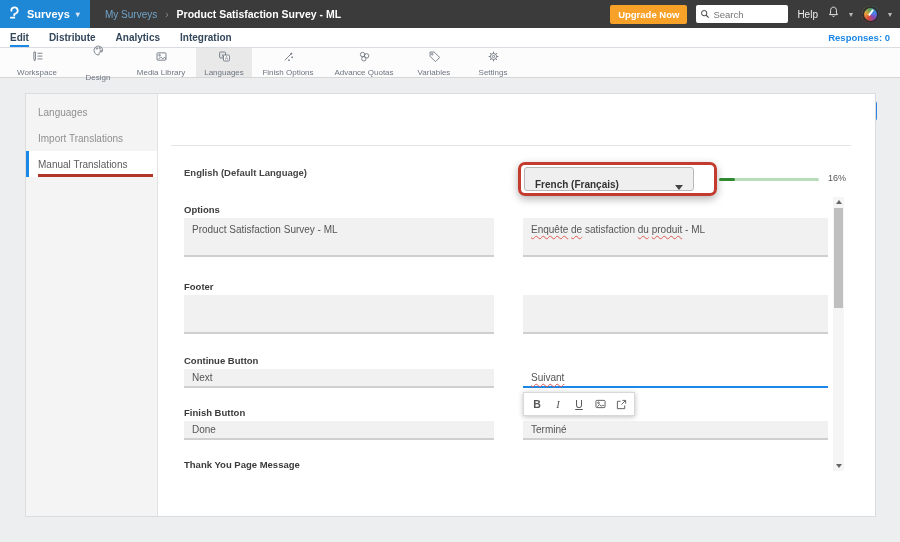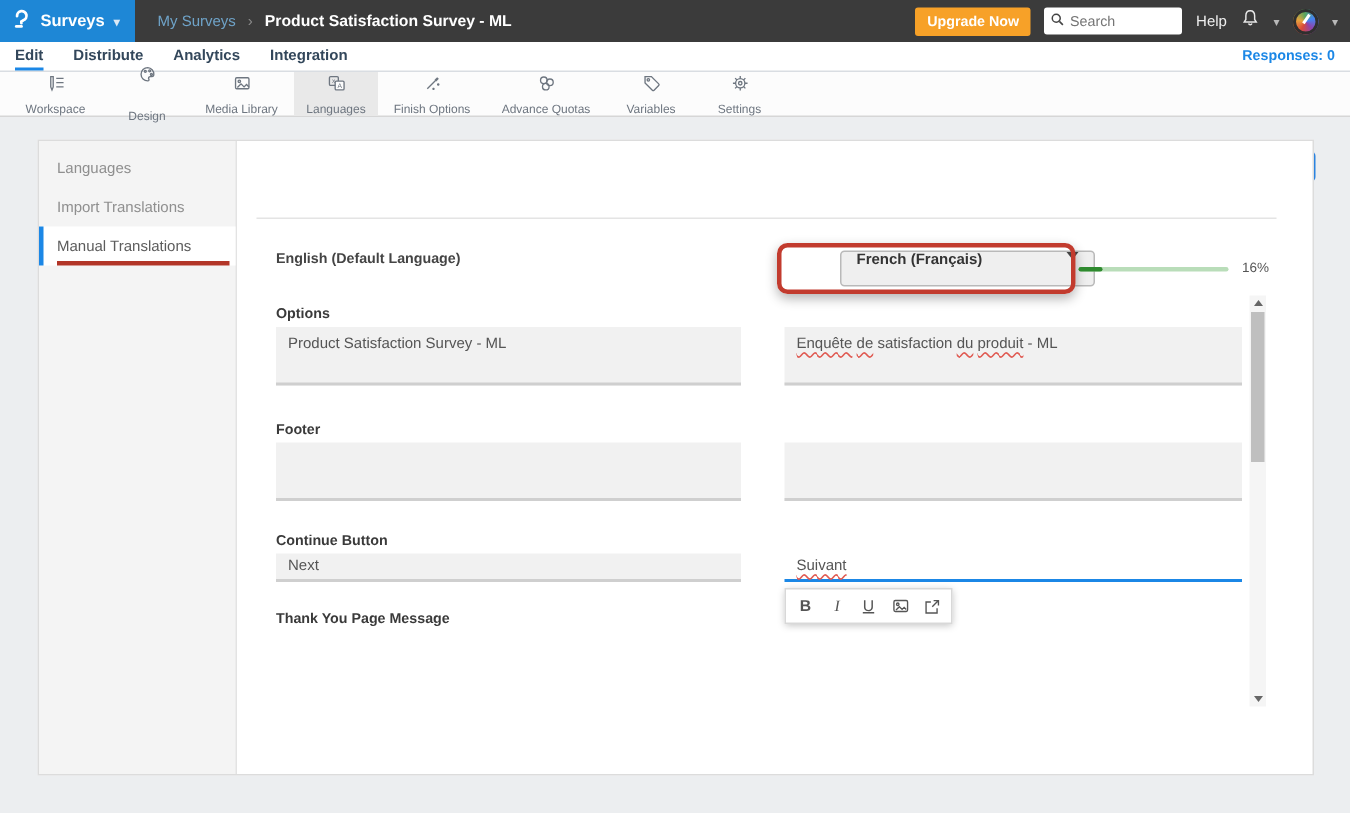--- a/index.html
+++ b/index.html
@@ -72,22 +72,22 @@
 
   .content{ position:absolute; left:132px; top:0; right:0; bottom:0; }
 
   .tabs{ position:absolute; left:31px; top:29px; display:flex; gap:15px; }
   .tab{ font-size:10.5px; font-weight:700; color:#33475b; padding-bottom:7px; cursor:pointer; }
   .tab.active{ border-bottom:2px solid #1b87e6; }
   .tab-sep{ position:absolute; left:13px; top:51px; width:680px; height:1px; background:#e4e4e4; }
 
   .lang-row-label{ position:absolute; left:26px; top:73px; font-size:9.5px; font-weight:700; color:#444; }
   .lang-dd{ position:absolute; left:366px; top:73px; width:170px; height:24px; background:#efefef;
-            border:1px solid #b9b9b9; border-radius:3px; display:flex; align-items:flex-start;
-            padding:0 10px; font-size:10px; font-weight:700; color:#333; cursor:pointer;margin-left:36px; }
+            border:1px solid #b9b9b9; border-radius:3px; display:flex; align-items:flex-end;
+            padding:0 10px; font-size:10px; font-weight:700; color:#333; cursor:pointer; }
   .dd-caret{ margin-left:auto; width:0; height:0; border-left:4px solid transparent;
              border-right:4px solid transparent; border-top:5px solid #444; }
   .annot-box{ position:absolute; left:360px; top:68px; width:199px; height:34px;
               border:3px solid #c23b2e; border-radius:7px; box-shadow:0 3px 8px rgba(0,0,0,.3);
               pointer-events:none; }
   .progress{ position:absolute; left:561px; top:84px; width:100px; height:3px; background:#b9ddb9;
              border-radius:2px; }
   .progress-fill{ height:100%; background:#2f8a2f; border-radius:2px; }
   .progress-label{ position:absolute; left:670px; top:79px; font-size:9px; color:#555; }
 
@@ -335,20 +335,29 @@
                     <svg width="11" height="11" viewBox="0 0 12 12" fill="none" stroke="#555">
                       <path d="M9.5 7 v3.5 H1.5 V2.5 H5"></path>
                       <path d="M7 1.5 h3.5 V5 M10.3 1.7 L6 6"></path>
                     </svg>
                   </span>
                 </div>
               </div>
             </div>
           </div>
           <div class="field-row" style="margin-top: 19px;">
+            <div class="row-label">Finish Button</div>
+            <div class="cols">
+              <div class="box src in">Done</div>
+              <div class="tr">
+                <div class="box tr-box in" style="width: 100%;">Terminé</div>
+              </div>
+            </div>
+          </div>
+          <div class="field-row" style="margin-top: 19px;">
             <div class="row-label">Thank You Page Message</div>
           </div>
         </div>
 
       <div class="vscroll">
         <div class="vs-btn vs-up">
             <span class="tri-up"></span>
           </div>
         <div class="vs-thumb"></div>
         <div class="vs-btn vs-down">

